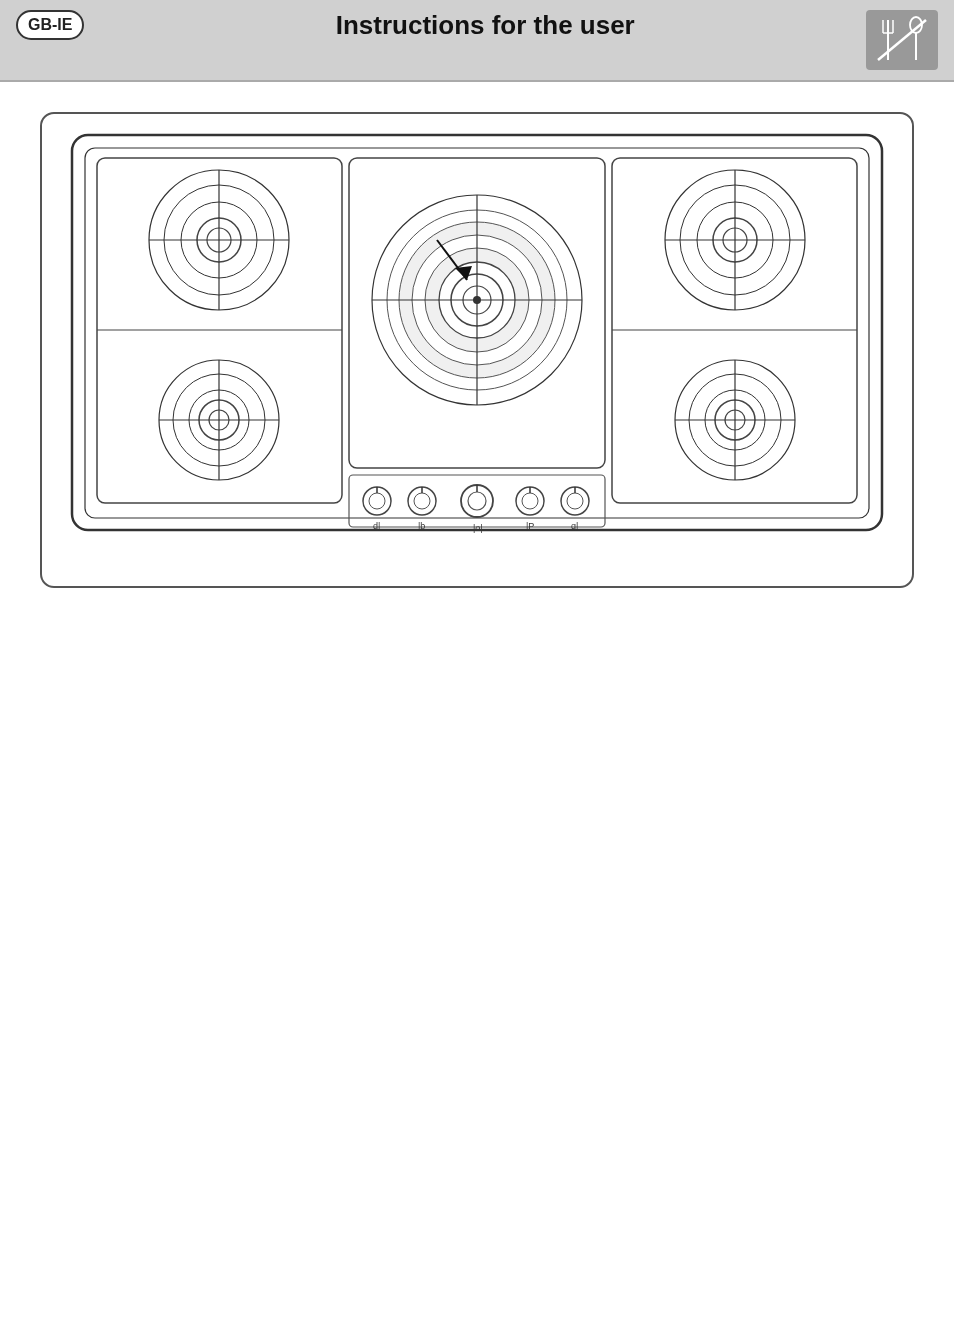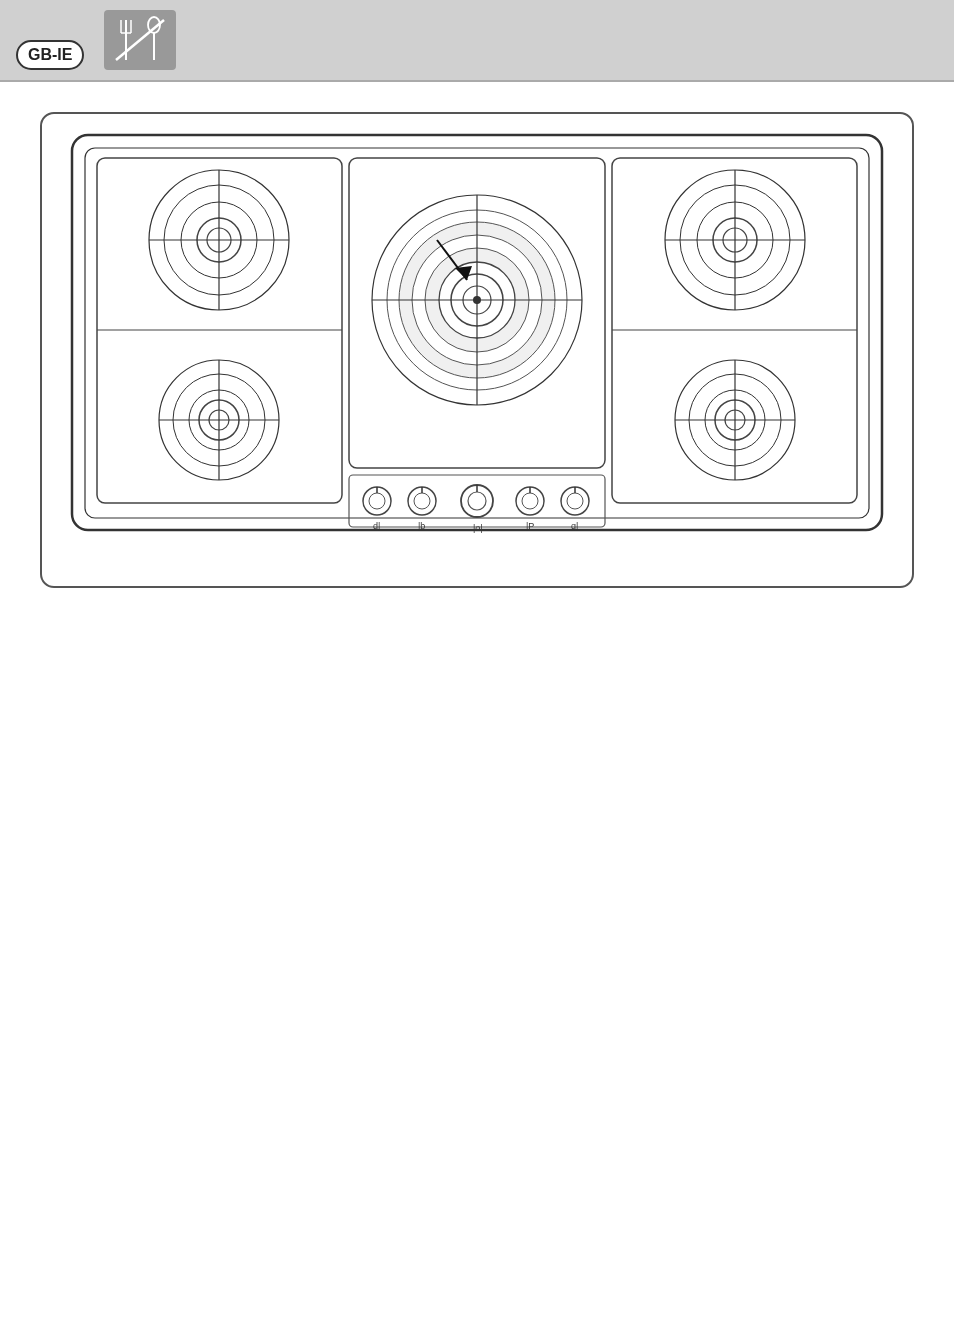--- a/index.html
+++ b/index.html
@@ -9,21 +9,21 @@
       min-height: 1336px;
       background: #ffffff;
       font-family: Arial, Helvetica, sans-serif;
       font-size: 15px;
       color: #222;
     }
 
     
     .header {
       display: flex;
-      align-items: flex-end;
+      align-items: flex-start;
       background: #d0d0d0;
       padding: 10px 16px;
       border-bottom: 2px solid #aaa;
       min-height: 80px;
     }
 
     .gb-ie-badge {
       border: 2.5px solid #333;
       border-radius: 18px;
       padding: 4px 10px;
@@ -90,20 +90,21 @@
       color: #222;
       max-width: 820px;
     }
   </style>
 </head>
 <body>
 
 <div class="header">
   <div class="gb-ie-badge">GB-IE</div>
 
+  <div class="header-title">Instructions for the user</div>
 
   <div class="chef-icon-box">
     <svg viewBox="0 0 58 50" xmlns="http://www.w3.org/2000/svg">
 
       <rect x="0" y="0" width="58" height="50" fill="#999"></rect>
 
       <line x1="15" y1="5" x2="15" y2="45" stroke="#fff" stroke-width="2"></line>
       <line x1="10" y1="5" x2="10" y2="18" stroke="#fff" stroke-width="1.5"></line>
       <line x1="20" y1="5" x2="20" y2="18" stroke="#fff" stroke-width="1.5"></line>
       <line x1="10" y1="18" x2="20" y2="18" stroke="#fff" stroke-width="1.5"></line>

